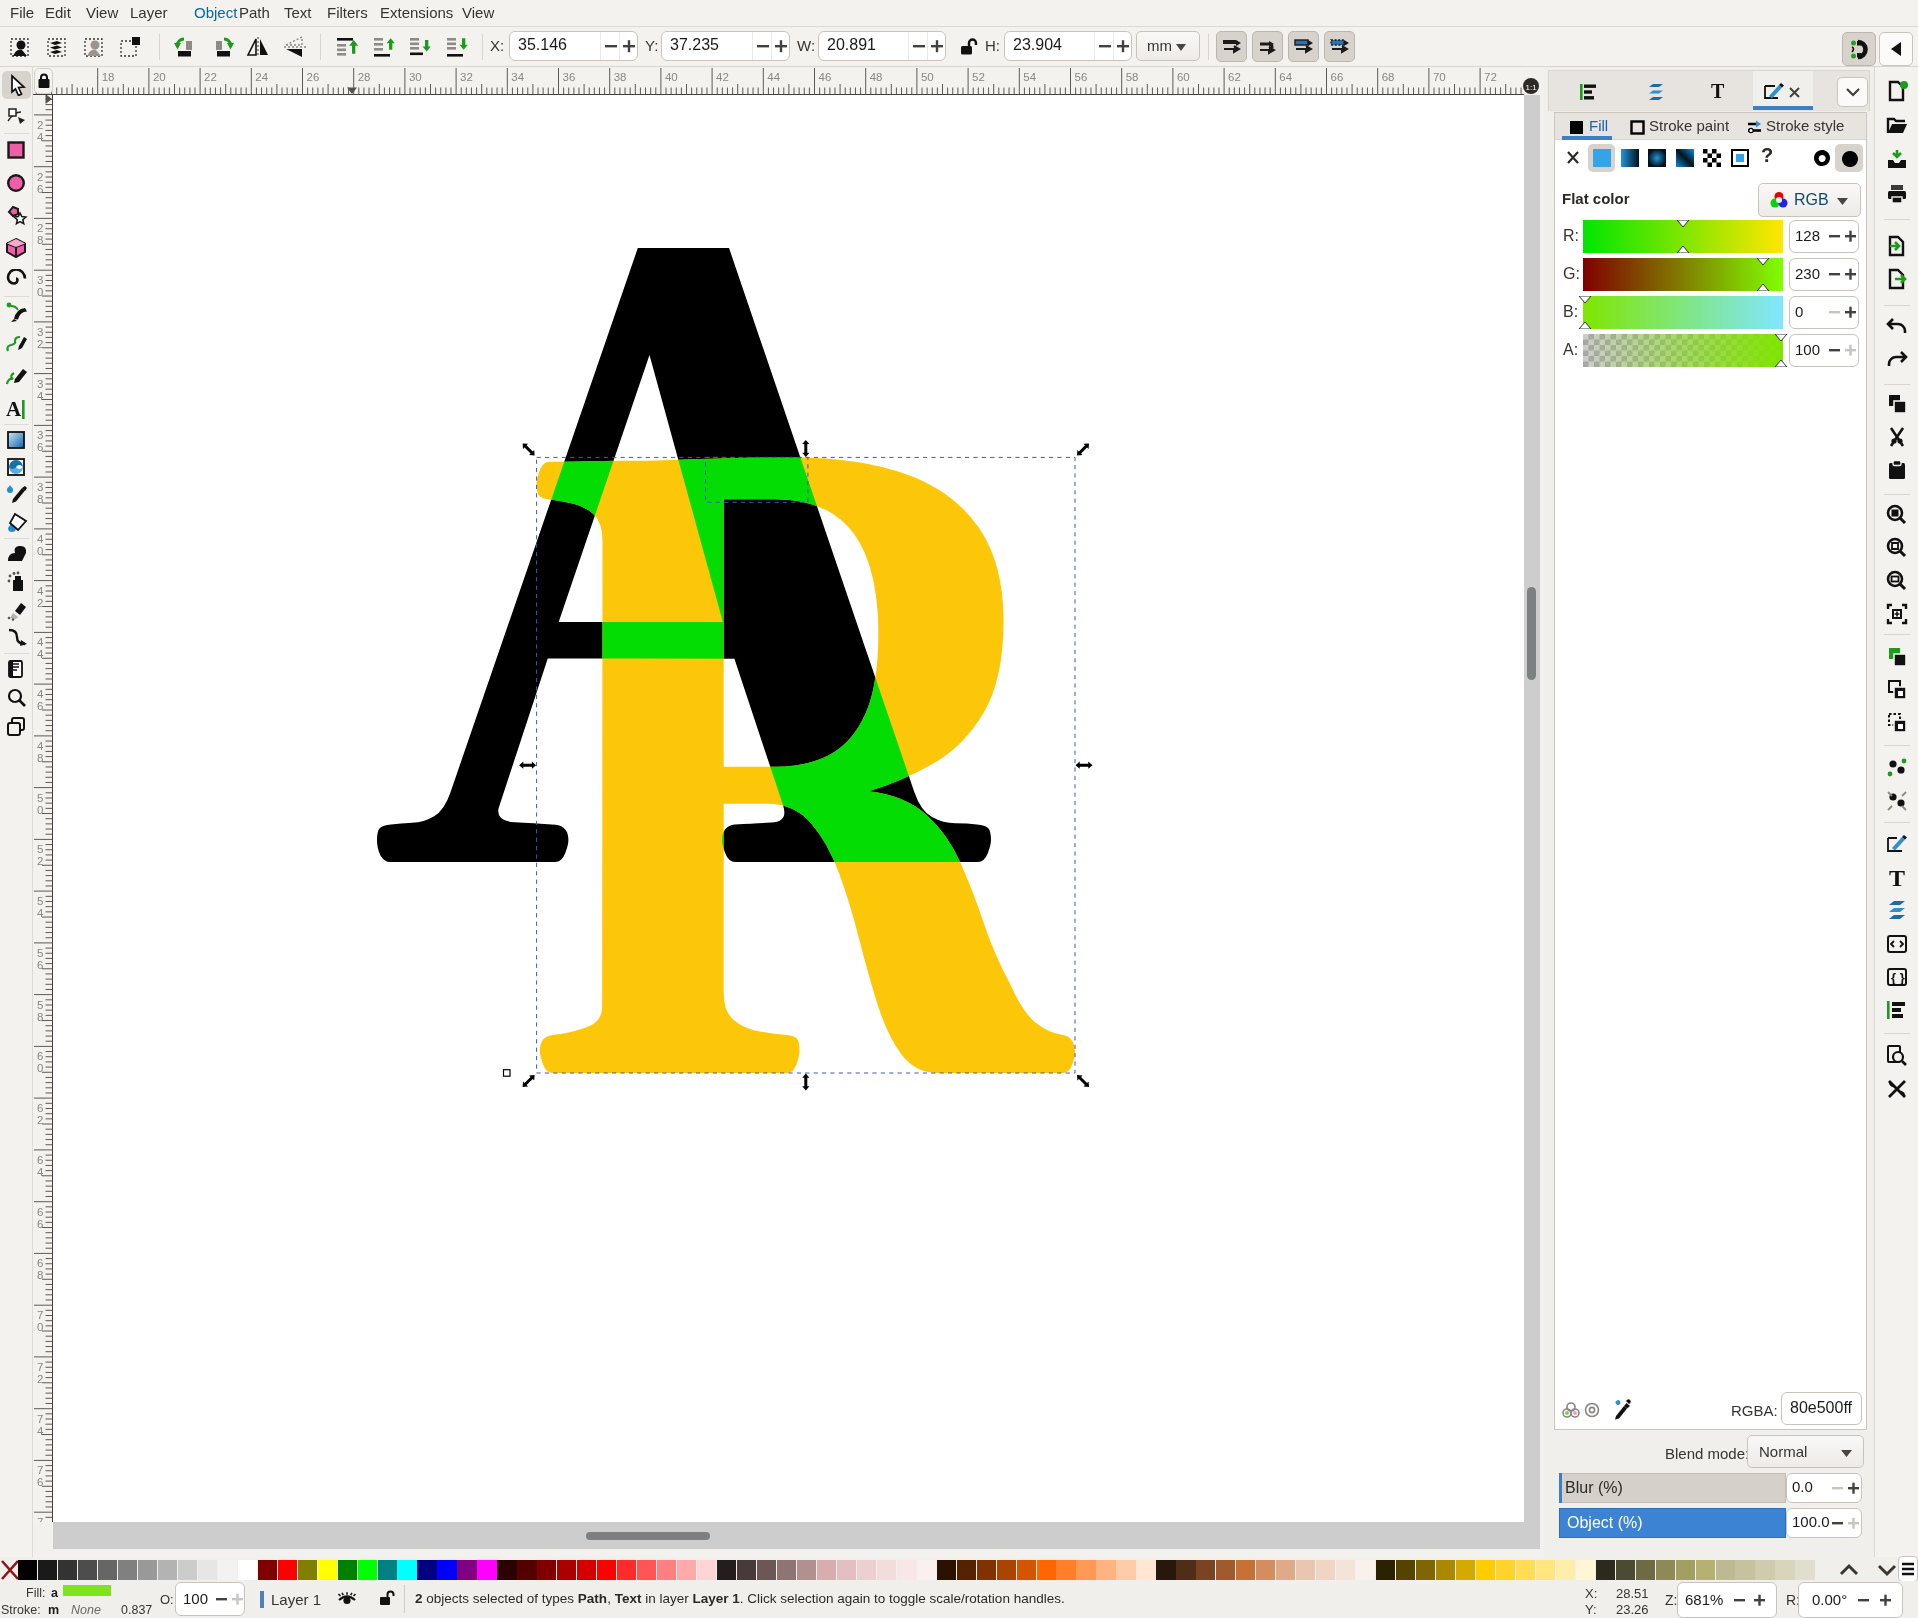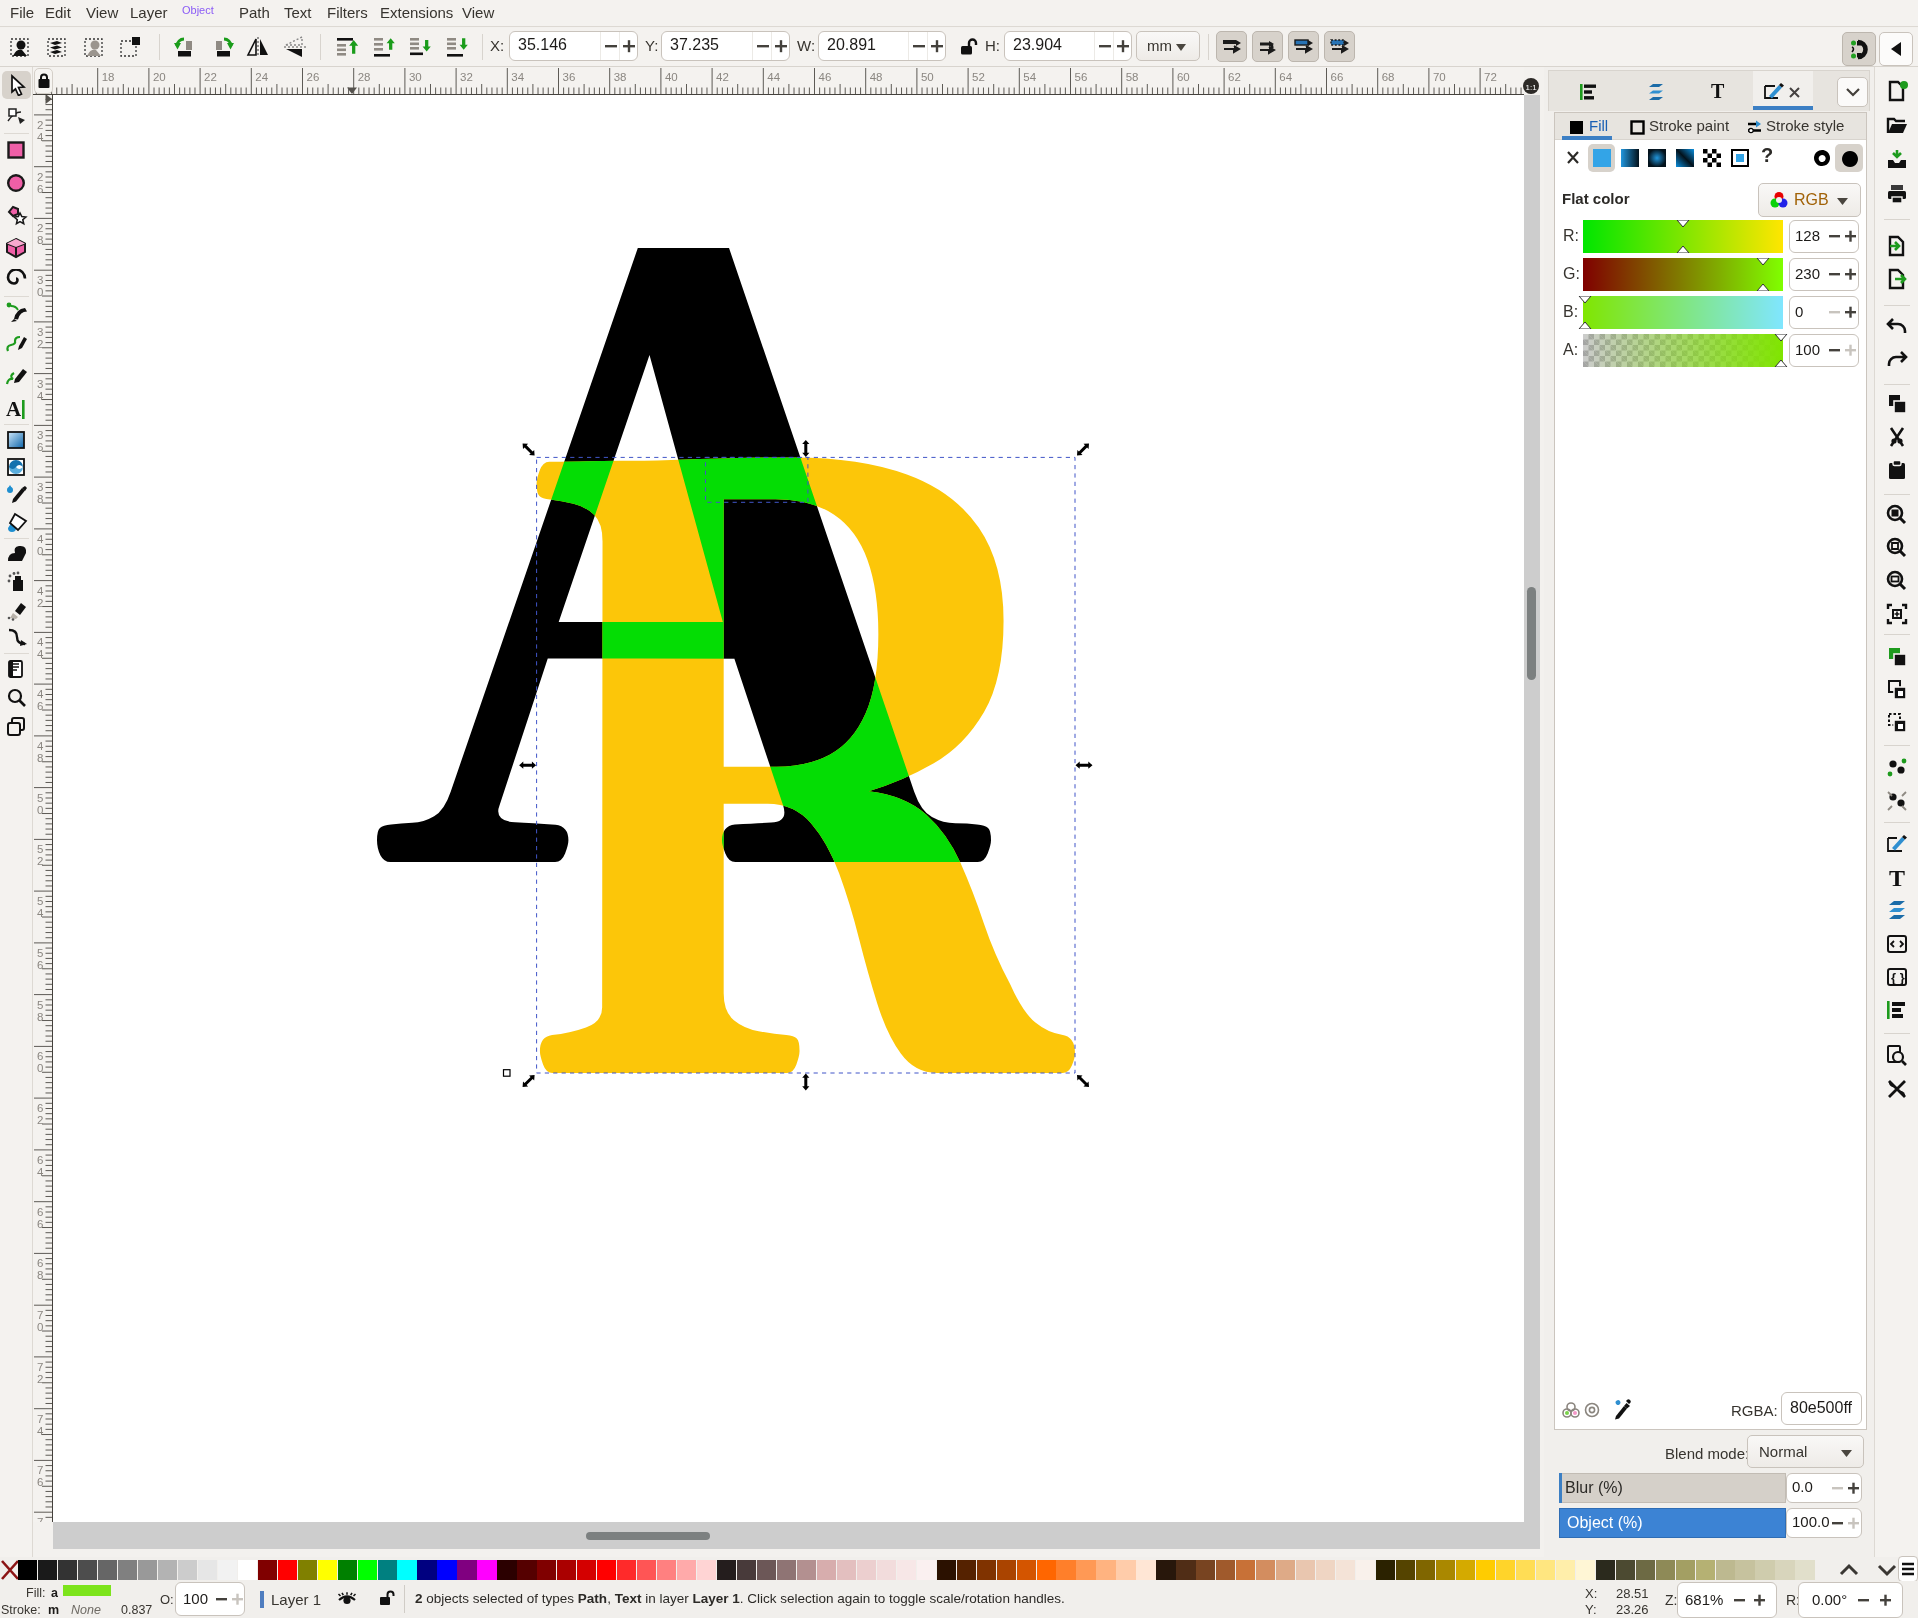--- a/index.html
+++ b/index.html
@@ -9,21 +9,21 @@
 .pressed{background:#d7d2cb;border:1px solid #bcb6ae;border-radius:5px;}
 .entry{background:#fff;border:1px solid #c9c3bc;border-radius:6px;}
 .sep-v{width:1px;background:#d8d4ce;}
 svg{display:block;}
 </style></head><body>
 <div class="abs" style="left:0;top:0;width:1918px;height:27px;background:#f4f2ef;border-bottom:1px solid #ddd9d3;">
     <span class="abs" style="left:10px;top:4px;font-size:15px;color:#37342f;">File</span>
     <span class="abs" style="left:45px;top:4px;font-size:15px;color:#37342f;">Edit</span>
     <span class="abs" style="left:86px;top:4px;font-size:15px;color:#37342f;">View</span>
     <span class="abs" style="left:130px;top:4px;font-size:15px;color:#37342f;">Layer</span>
-    <span class="abs" style="left:182px;top:4px;font-size:11px;color:#8b5cf6;">Object</span>
+    <span class="abs" style="left:194px;top:4px;font-size:15px;color:#0369a1;">Object</span>
     <span class="abs" style="left:239px;top:4px;font-size:15px;color:#37342f;">Path</span>
     <span class="abs" style="left:284px;top:4px;font-size:15px;color:#37342f;">Text</span>
     <span class="abs" style="left:327px;top:4px;font-size:15px;color:#37342f;">Filters</span>
     <span class="abs" style="left:380px;top:4px;font-size:15px;color:#37342f;">Extensions</span>
     <span class="abs" style="left:462px;top:4px;font-size:15px;color:#37342f;">View</span>
   </div>
 <div class="abs" style="left:0;top:28px;width:1918px;height:39px;background:#f4f2ef;border-bottom:1px solid #d8d4ce;">
     <div class="abs" style="left:9px;top:7px;width:24px;height:24px;">
       <svg width="24" height="24">
         <rect x="2" y="4" width="17" height="17" stroke="#333" stroke-width="1.3" stroke-dasharray="2 2" fill="none"></rect>
@@ -610,21 +610,21 @@
     <path d="M10 3 a8 8 0 1 0 .01 0Z M10 7.5 a3 3 0 0 0 -2 5.4 a3 3 0 0 0 4 0 a3 3 0 0 0 -2 -5.4Z" fill="#000"></path>
   </svg>
 <span class="abs" style="left:1562px;top:190px;font-size:15px;font-weight:bold;color:#2c2a27;">Flat color</span>
 <div class="abs btn" style="left:1758px;top:183px;width:103px;height:34px;"></div>
 <svg class="abs" style="left:1769px;top:190px;" width="20" height="20">
     <circle cx="10" cy="6.5" r="4.5" fill="#e80000"></circle>
     <circle cx="6" cy="13" r="4.5" fill="#0ad20a"></circle>
     <circle cx="14" cy="13" r="4.5" fill="#2222e8"></circle>
     <circle cx="10" cy="10" r="3" fill="#efefef"></circle>
   </svg>
-<span class="abs" style="left:1794px;top:191px;font-size:16px;color:#a16207;">RGB</span>
+<span class="abs" style="left:1794px;top:191px;font-size:16px;color:#0c4a6e;">RGB</span>
 <svg class="abs" style="left:1836px;top:196px;" width="13" height="10">
     <path d="M1 2 L12 2 L6.5 9Z" fill="#4a463f"></path>
   </svg>
 <span class="abs" style="left:1563px;top:227px;font-size:16px;color:#37342f;">R:</span>
 <div class="abs" style="left:1583px;top:220px;width:200px;height:33px;background:linear-gradient(to right, rgb(0,230,0), rgb(255,230,0));"></div>
 <svg class="abs" style="left:1676px;top:220px;" width="14" height="33">
     <path d="M1 0 L13 0 L7 7Z" fill="#fff" stroke="#333" stroke-width="1"></path>
     <path d="M1 33 L13 33 L7 26Z" fill="#fff" stroke="#333" stroke-width="1"></path>
   </svg>
 <div class="abs entry" style="left:1789px;top:220px;width:70px;height:33px;"></div>

